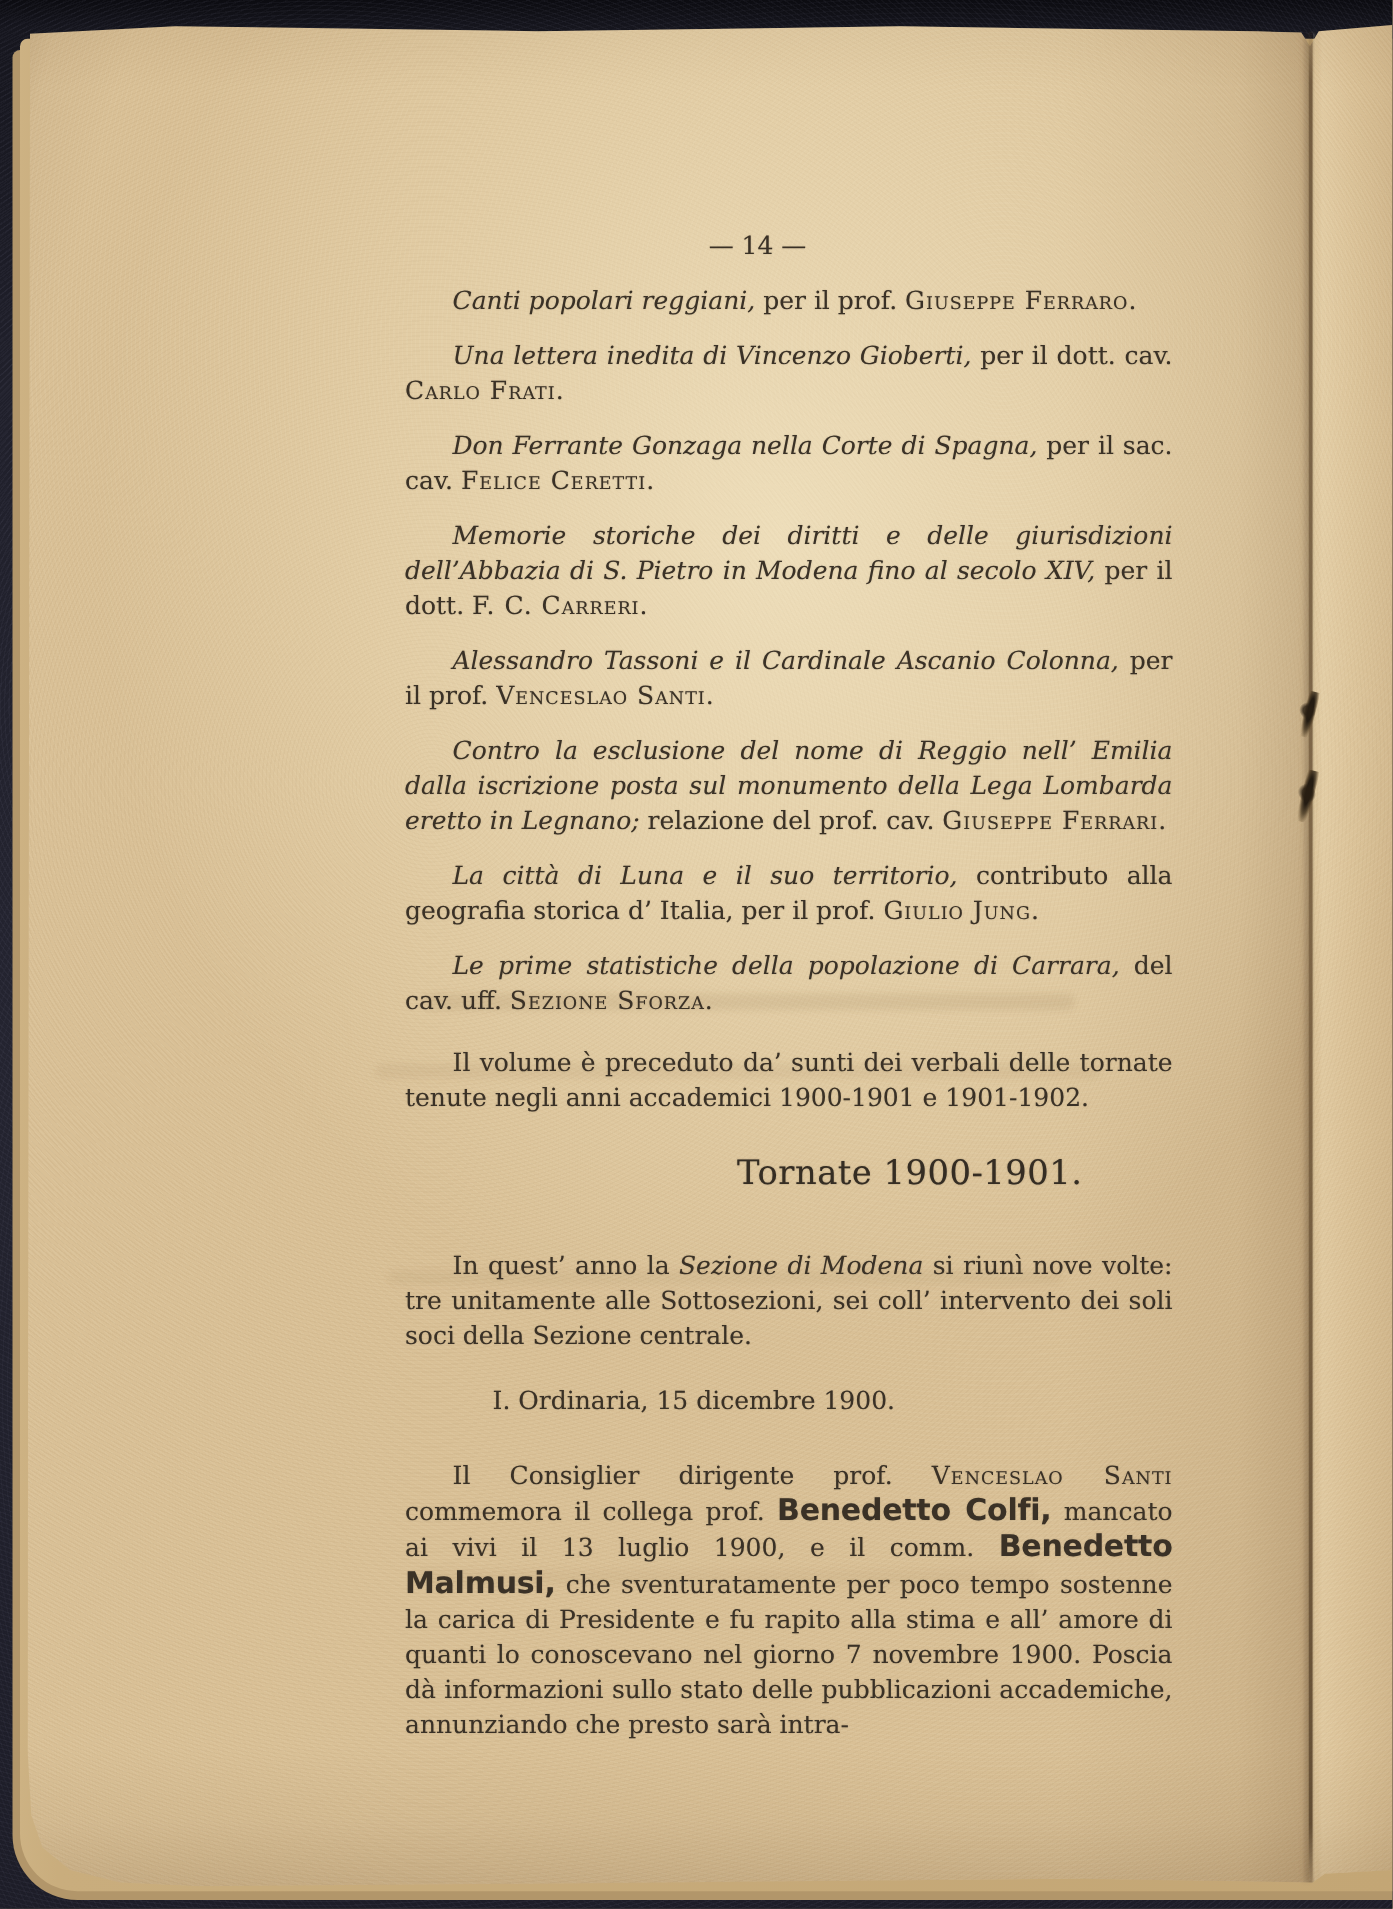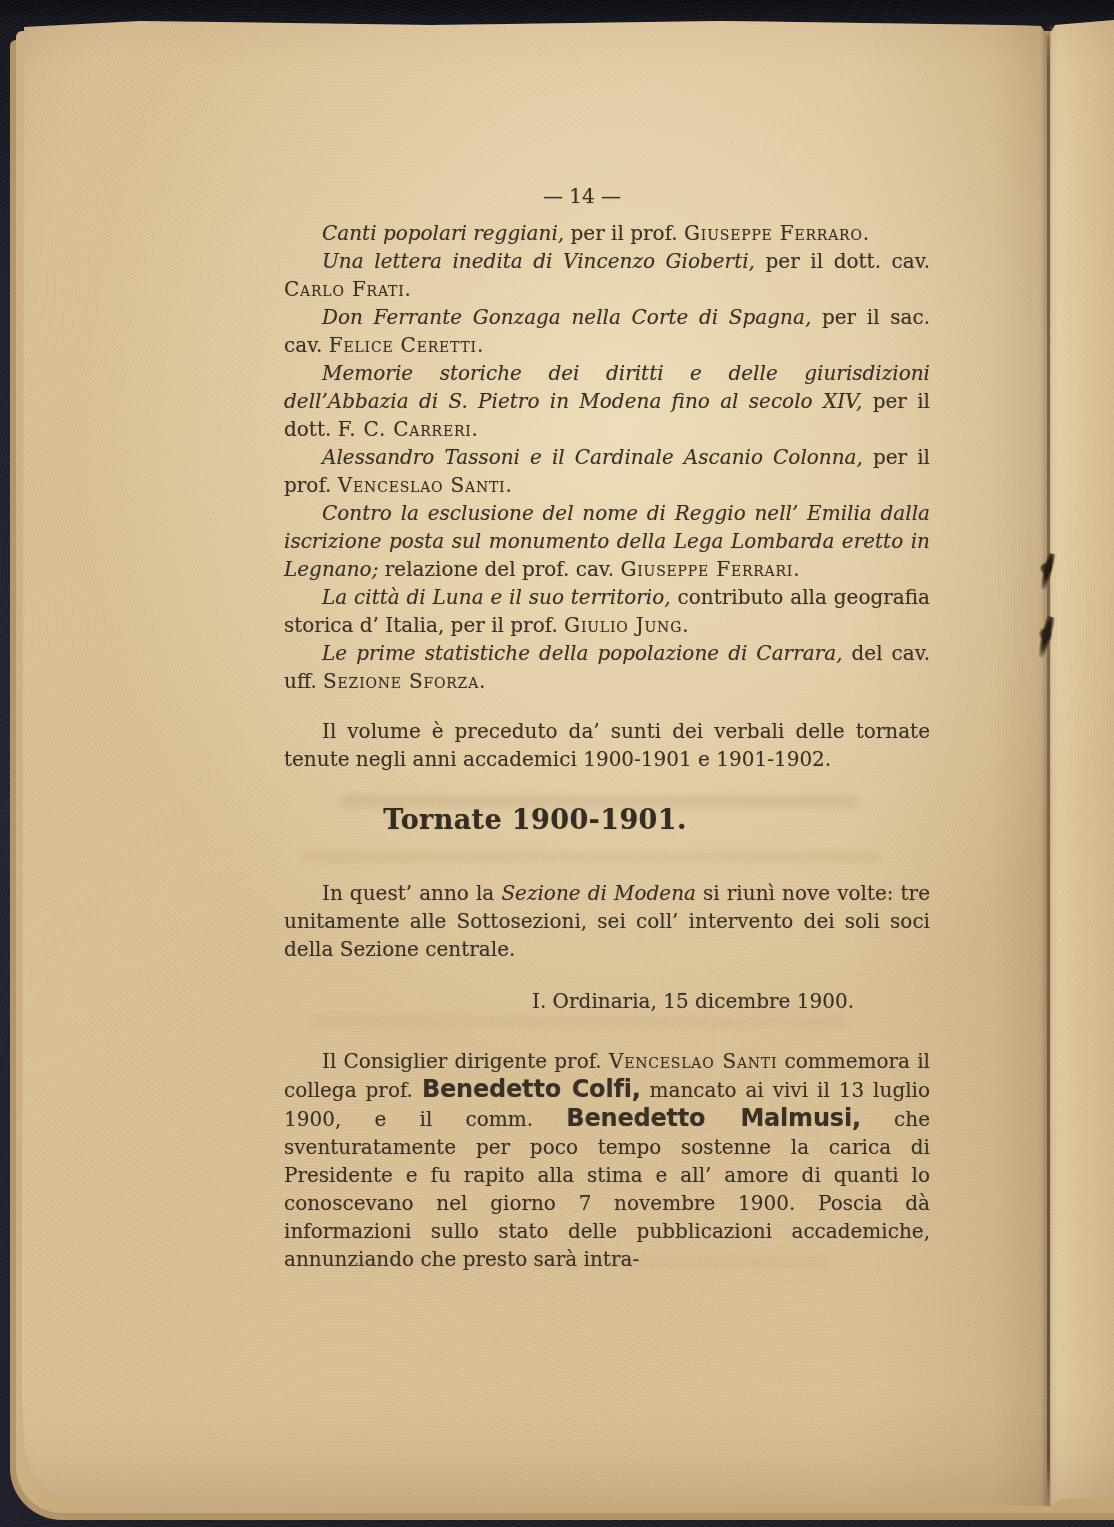--- a/index.html
+++ b/index.html
@@ -58,33 +58,33 @@
   .s1{left:1036px;top:549px;width:22px;height:44px;}
   .s2{left:1034px;top:612px;width:24px;height:50px;}
   .stitch::before{content:"";position:absolute;left:30%;top:8%;width:40%;height:84%;
     background:radial-gradient(ellipse at 50% 40%, #241c12 0 30%, rgba(62,48,28,0.75) 52%, rgba(95,75,45,0.35) 68%, transparent 80%);
     transform:rotate(14deg);}
   .stitch::after{content:"";position:absolute;left:20%;top:30%;width:55%;height:30%;
     background:radial-gradient(ellipse, rgba(40,30,18,0.8) 0 40%, transparent 75%);
     transform:rotate(-30deg);}
   
   .text-block{
-    position:absolute;left:284px;top:182px;width:646px;
+    position:absolute;left:308px;top:182px;width:646px;
     font-size:20px;line-height:28px;color:#3a3126;
     text-align:justify;
     text-shadow:0 0 1px rgba(58,49,38,0.35);
   }
   .folio{text-align:center;transform:translateX(-25px);margin:0 0 9px 0;}
-  .blk{margin:0;text-indent:38px;}
+  .blk{margin:16px;text-indent:38px;}
   .blk-heading{
-    font-size:27px;line-height:42px;font-weight:700;text-align:center;text-indent:0;
+    font-size:27px;line-height:42px;font-weight:400;text-align:right;text-indent:0;
     margin-top:26px;transform:translateX(-72px);letter-spacing:.4px;color:#352d23;
     text-shadow:0 0 1px rgba(53,45,35,0.5);
   }
-  .blk-centered{text-align:right;text-indent:0;margin-top:24px;transform:translateX(-76px);}
+  .blk-centered{text-align:center;text-indent:0;margin-top:24px;transform:translateX(-76px);}
   [data-name="volume-note"]{margin-top:22px}
   [data-name="session-intro"]{margin-top:38px}
   [data-name="session-minutes"]{margin-top:32px}
   .seg-it{font-style:italic}
   .seg-sc{font-variant:small-caps;letter-spacing:.8px}
   .seg-bf{font-family:"DejaVu Sans","Liberation Sans",sans-serif;font-weight:700;font-size:24px;letter-spacing:-.2px}
 </style>
 </head>
 <body>
 

